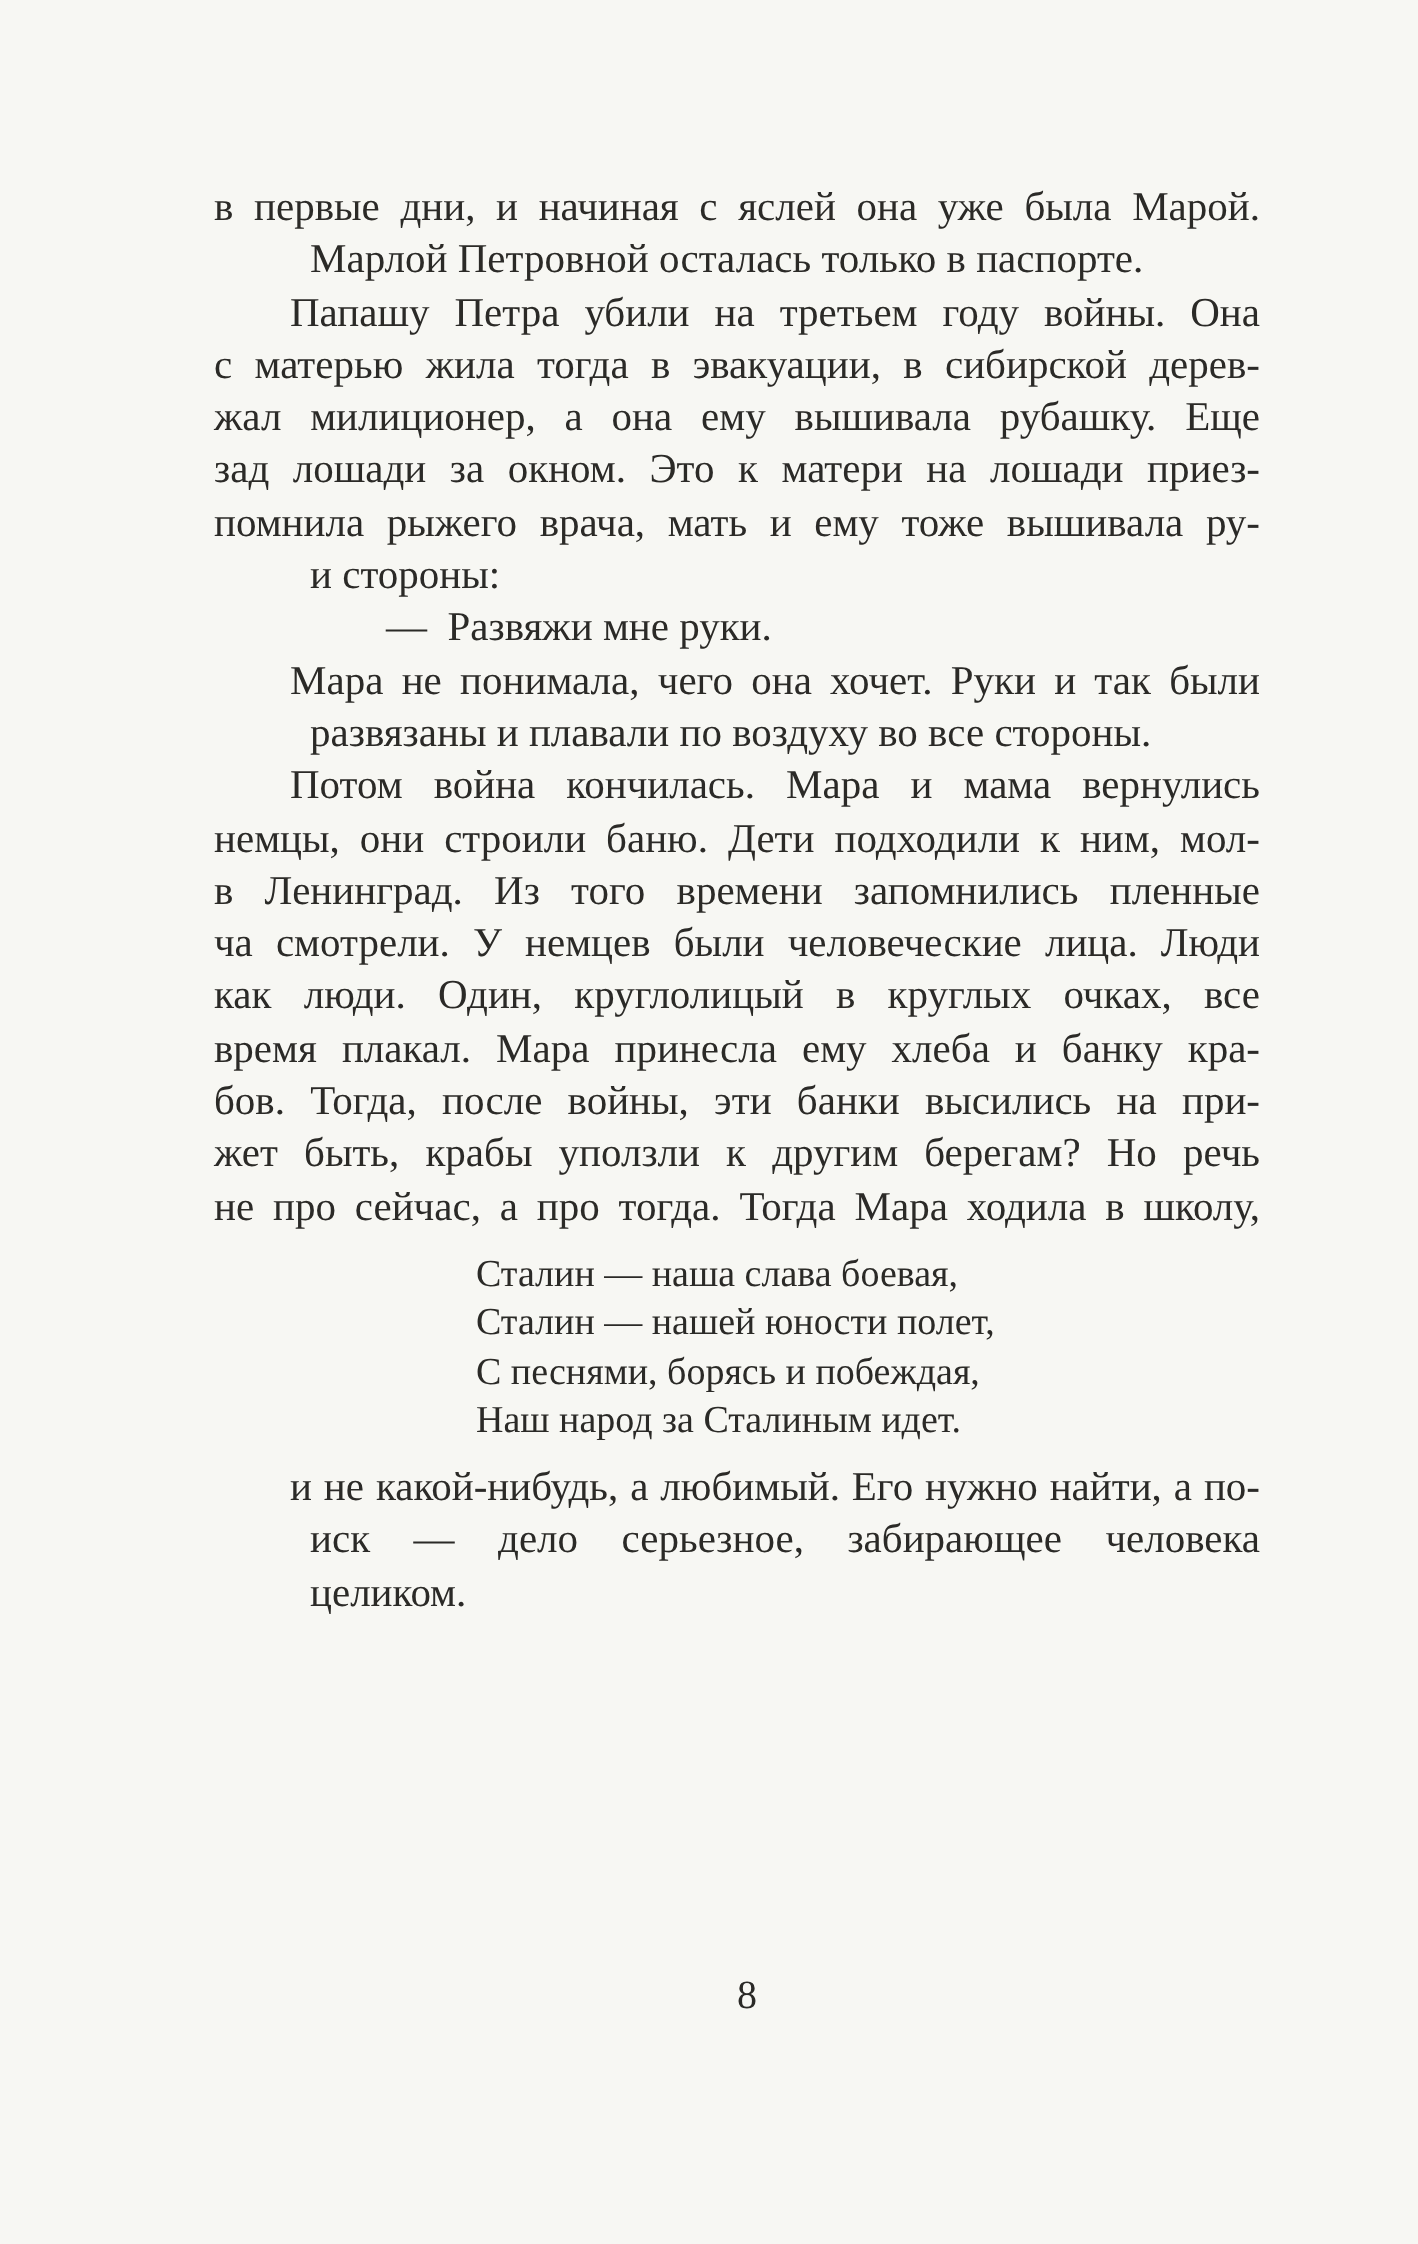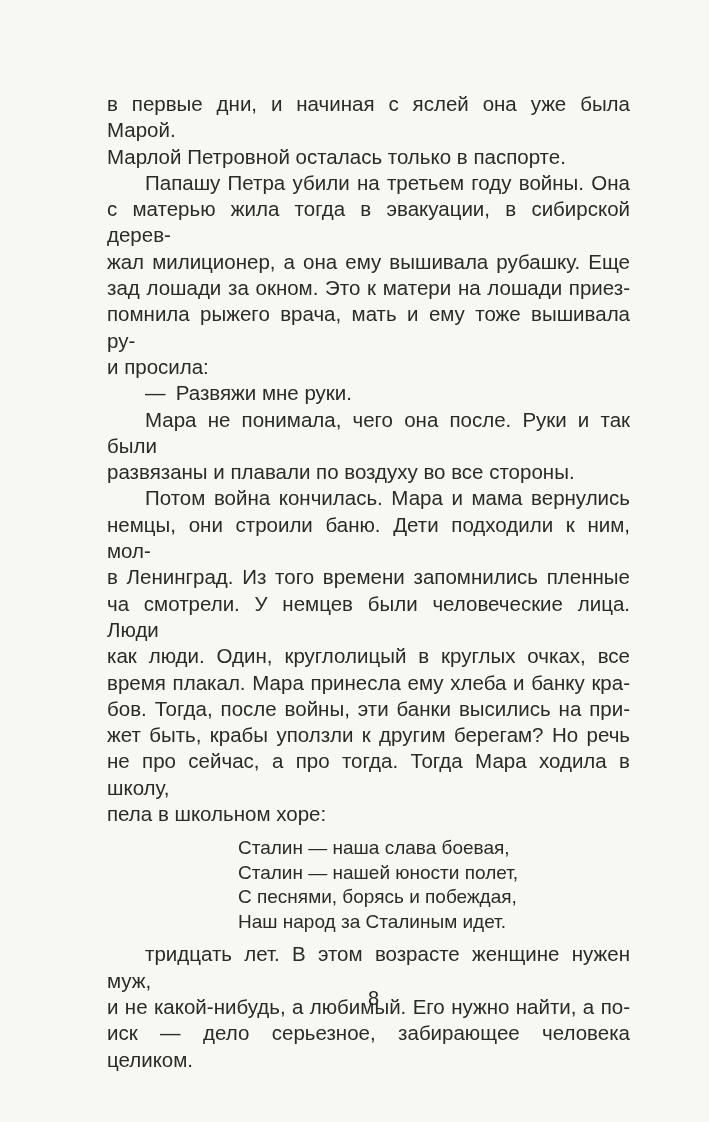--- a/index.html
+++ b/index.html
@@ -10,21 +10,21 @@
     width: 709px;
     height: 1122px;
     background: #f7f7f3;
     overflow: hidden;
   }
   .page {
     position: relative;
     width: 709px;
     height: 1122px;
     background: #f7f7f3;
-    font-family: Liberation Sans, sans-serif;
+    font-family: Liberation Serif, serif;
     color: #2b2a27;
   }
   .text-block {
     position: absolute;
     left: 107px;
     top: 91px;
     width: 523px;
   }
   .para {
     margin: 0;
@@ -33,20 +33,21 @@
   .para.body .line {
     font-size: 20.5px;
     line-height: 26.3px;
     text-align: justify;
     text-align-last: justify;
     -moz-text-align-last: justify;
     white-space: normal;
   }
   .para.body .line.last {
     text-align-last: left;
+    margin-left: 48px;
     -moz-text-align-last: left;
   }
   .para.body.indent .line:first-child {
     text-indent: 38px;
   }
   .para.verse {
     margin: 9px 0 7px 131px;
   }
   .para.verse .line {
     font-size: 19px;
@@ -74,47 +75,45 @@
       <div class="para body">
         <div class="line">в первые дни, и начиная с яслей она уже была Марой.</div>
         <div class="line last">Марлой Петровной осталась только в паспорте.</div>
       </div>
       <div class="para body indent">
         <div class="line">Папашу Петра убили на третьем году войны. Она</div>
         <div class="line">с матерью жила тогда в эвакуации, в сибирской дерев-</div>
         <div class="line">жал милиционер, а она ему вышивала рубашку. Еще</div>
         <div class="line">зад лошади за окном. Это к матери на лошади приез-</div>
         <div class="line">помнила рыжего врача, мать и ему тоже вышивала ру-</div>
-        <div class="line last">и просила:</div>
+        <div class="line last">и стороны:</div>
       </div>
       <div class="para body indent">
         <div class="line last">— Развяжи мне руки.</div>
       </div>
       <div class="para body indent">
-        <div class="line">Мара не понимала, чего она после. Руки и так были</div>
+        <div class="line">Мара не понимала, чего она хочет. Руки и так были</div>
         <div class="line last">развязаны и плавали по воздуху во все стороны.</div>
       </div>
       <div class="para body indent">
         <div class="line">Потом война кончилась. Мара и мама вернулись</div>
         <div class="line">немцы, они строили баню. Дети подходили к ним, мол-</div>
         <div class="line">в Ленинград. Из того времени запомнились пленные</div>
         <div class="line">ча смотрели. У немцев были человеческие лица. Люди</div>
         <div class="line">как люди. Один, круглолицый в круглых очках, все</div>
         <div class="line">время плакал. Мара принесла ему хлеба и банку кра-</div>
         <div class="line">бов. Тогда, после войны, эти банки высились на при-</div>
         <div class="line">жет быть, крабы уползли к другим берегам? Но речь</div>
         <div class="line">не про сейчас, а про тогда. Тогда Мара ходила в школу,</div>
-        <div class="line last">пела в школьном хоре:</div>
       </div>
       <div class="para verse">
         <div class="line">Сталин — наша слава боевая,</div>
         <div class="line">Сталин — нашей юности полет,</div>
         <div class="line">С песнями, борясь и побеждая,</div>
         <div class="line last">Наш народ за Сталиным идет.</div>
       </div>
       <div class="para body indent">
-        <div class="line">тридцать лет. В этом возрасте женщине нужен муж,</div>
         <div class="line">и не какой-нибудь, а любимый. Его нужно найти, а по-</div>
         <div class="line last">иск — дело серьезное, забирающее человека целиком.</div>
       </div>
     </main>
   <div class="page-number">8</div>
 </div>
 
 </body></html>

